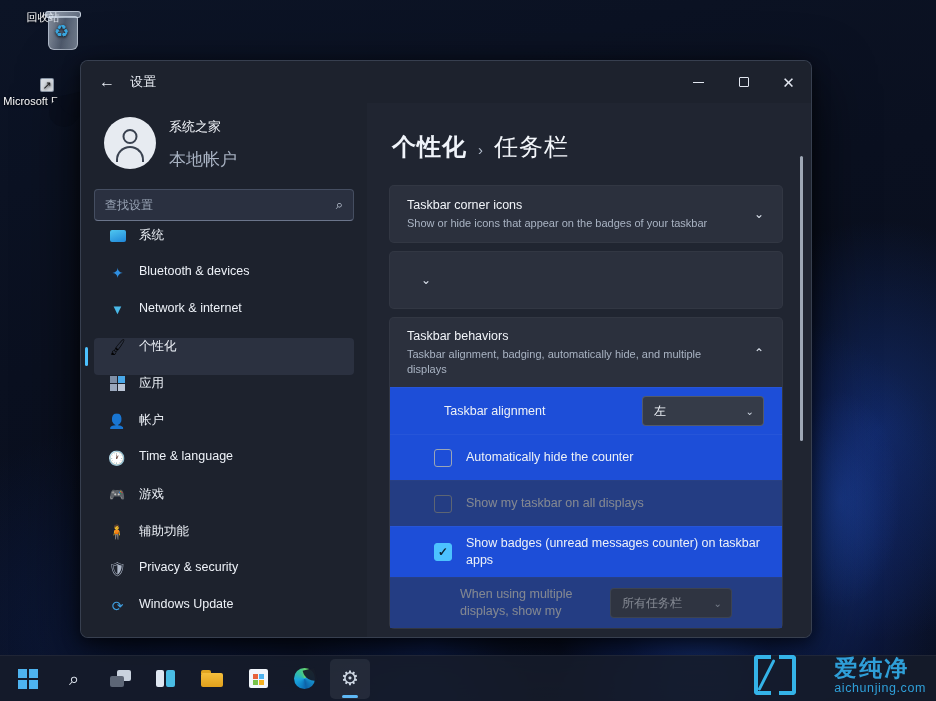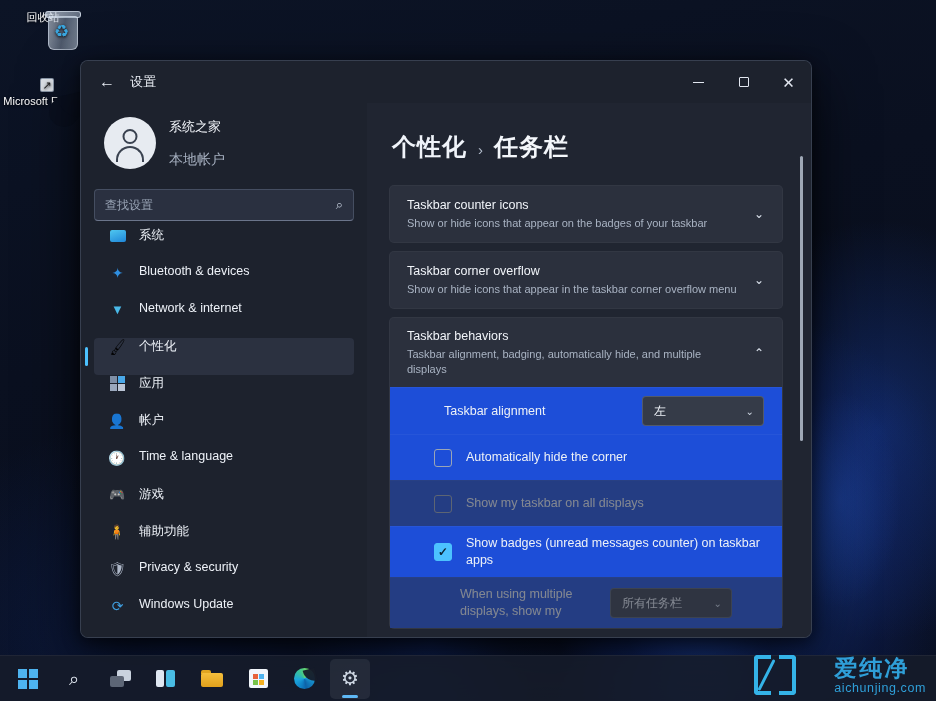--- a/index.html
+++ b/index.html
@@ -115,21 +115,21 @@
   .avatar .head {
     position:absolute; left:50%; top:12px; transform:translateX(-50%);
     width:15px; height:15px; border-radius:50%; border:2px solid #3a4250;
   }
   .avatar .torso {
     position:absolute; left:50%; top:29px; transform:translateX(-50%);
     width:28px; height:16px; border:2px solid #3a4250; border-bottom:none;
     border-radius:16px 16px 0 0;
   }
   .prof-name { font-size:13px; color:#f2f5fa; line-height:16px; }
-  .prof-sub { font-size:14px; color:#a8b2c2; line-height:15px; margin-top:17px; }
+  .prof-sub { font-size:17px; color:#a8b2c2; line-height:15px; margin-top:17px; }
 
   .searchbox {
     margin:14px 0 6px; height:32px; background:#2a3040;
     border:1px solid rgba(130,145,170,0.32); border-bottom:1px solid rgba(160,175,200,0.55);
     border-radius:4px; display:flex; align-items:center; padding:0 10px; cursor:text;
   }
   .searchbox input {
     flex:1; background:transparent; border:none; outline:none;
     color:#dfe5ef; font-size:12px; font-family:inherit;
   }
@@ -166,21 +166,21 @@
   .ic-access { color:#3f9fe0; font-size:14px; }
   .ic-priv { color:#aeb8c8; font-size:14px; }
   .ic-update { color:#3f9fe0; font-size:14px; }
 
   
   .content { flex:1; position:relative; background:#202531; overflow:hidden; }
   .content-inner { padding:28px 28px 0 22px; height:100%; }
   .breadcrumb { display:flex; align-items:baseline; gap:11px; margin-bottom:22px; padding-left:3px; }
   .crumb-parent { font-size:24px; color:#f0f4fa; font-weight:600; letter-spacing:1px; }
   .crumb-sep { font-size:15px; color:#b3bdcc; }
-  .crumb-current { font-size:24px; color:#f4f7fb; font-weight:700; letter-spacing:1px; }
+  .crumb-current { font-size:24px; color:#f4f7fb; font-weight:400; letter-spacing:1px; }
 
   .card {
     background:#2b303d; border-radius:5px; margin-bottom:8px;
     border:1px solid rgba(255,255,255,0.035);
   }
   .card-head {
     display:flex; align-items:center; min-height:56px;
     padding:10px 18px 10px 17px; cursor:pointer;
   }
   .card-texts { flex:1; min-width:0; }
@@ -425,33 +425,29 @@
 
         <div class="breadcrumb">
           <span class="crumb-parent">个性化</span>
           <span class="crumb-sep">›</span>
           <span class="crumb-current">任务栏</span>
         </div>
 
         <div class="card">
           <div class="card-head">
             <div class="card-texts">
-              <div class="card-title">Taskbar counter icons</div>
+              <div class="card-title">Taskbar corner icons</div>
               <div class="card-desc">Show or hide icons that appear on the badges of your taskbar</div>
             </div>
             <span class="chev">⌄</span>
           </div>
         </div>
 
         <div class="card">
           <div class="card-head">
-            <div class="card-texts">
-              <div class="card-title">Taskbar corner overflow</div>
-              <div class="card-desc">Show or hide icons that appear in the taskbar corner overflow menu</div>
-            </div>
             <span class="chev">⌄</span>
           </div>
         </div>
 
         <div class="card">
           <div class="card-head">
             <div class="card-texts">
               <div class="card-title">Taskbar behaviors</div>
               <div class="card-desc">Taskbar alignment, badging, automatically hide, and multiple displays</div>
             </div>
@@ -461,21 +457,21 @@
           <div class="subrow">
             <span class="srlabel">Taskbar alignment</span>
             <div class="dd">
               <span class="ddval">左</span>
               <span class="ddchev">⌄</span>
             </div>
           </div>
 
           <div class="subrow checkrow">
             <span class="chk"></span>
-            <span class="chk-label">Automatically hide the corner</span>
+            <span class="chk-label">Automatically hide the counter</span>
           </div>
 
           <div class="subrow checkrow disabled">
             <span class="chk"></span>
             <span class="chk-label">Show my taskbar on all displays</span>
           </div>
 
           <div class="subrow checkrow">
             <span class="chk on"></span>
             <span class="chk-label">Show badges (unread messages counter) on taskbar apps</span>

